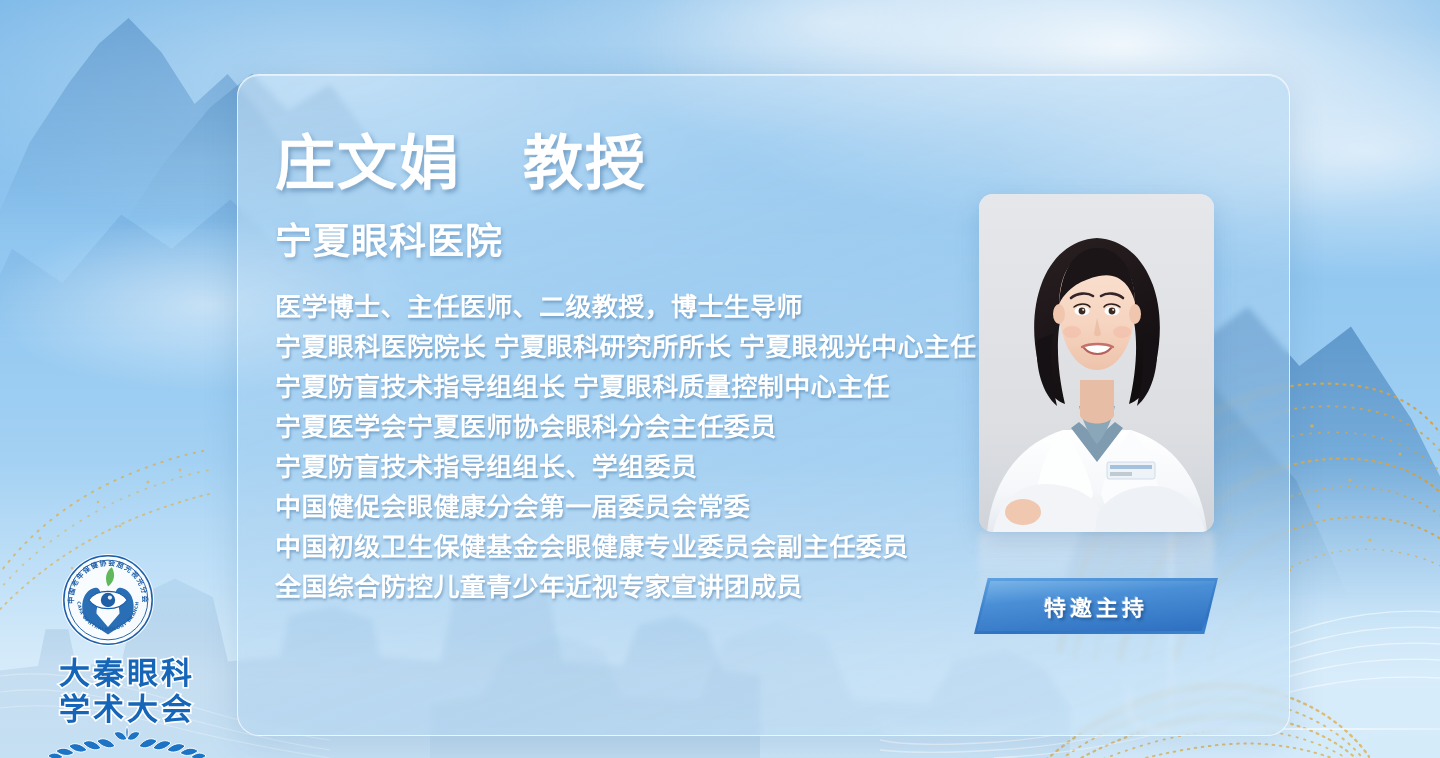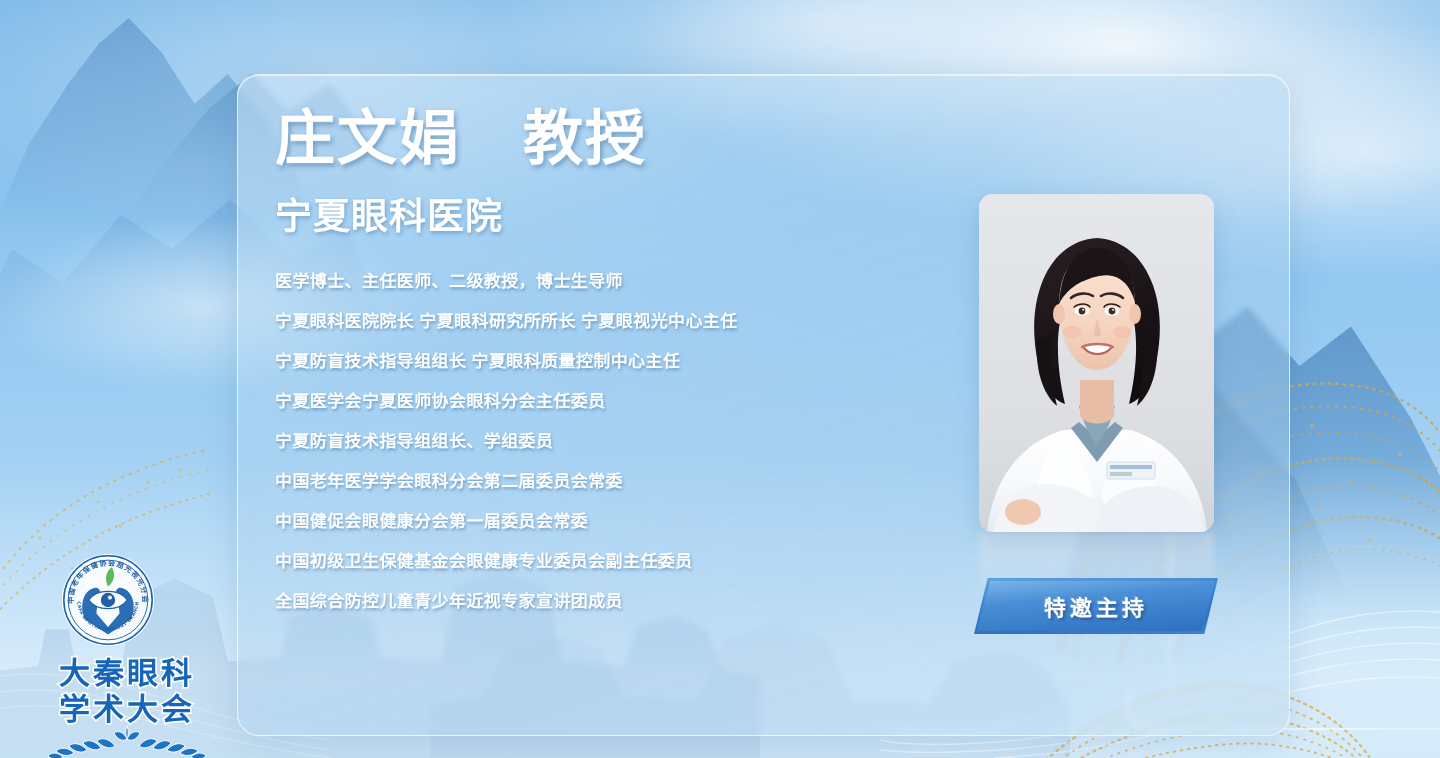--- a/index.html
+++ b/index.html
@@ -105,29 +105,30 @@
     overflow:visible;
   }
 
   
   .text-col{ position:absolute; left:37px; top:32px; width:700px; }
 
   .speaker-name{
     font-size:60px; font-weight:bold; color:#ffffff; letter-spacing:2px;
     line-height:1.05; white-space:pre;
     text-shadow:2px 3px 5px rgba(40,90,140,.45), 0 1px 1px rgba(255,255,255,.4);
+    margin-top:25px;
   }
   .affiliation{
     margin-top:16px; font-size:37px; font-weight:bold; color:#ffffff; letter-spacing:1px;
     text-shadow:1px 2px 4px rgba(40,90,140,.42);
     font-family:Liberation Serif, serif;
   }
   .cred-list{ margin-top:22px; list-style:none; }
   .cred-list li{
-    font-size:17px; font-weight:bold; color:#ffffff; letter-spacing:.4px;
+    font-size:26px; font-weight:bold; color:#ffffff; letter-spacing:.4px;
     line-height:40px; white-space:nowrap;
     text-shadow:1px 1.5px 3px rgba(40,90,140,.45);
   }
 
   
   .portrait-wrap{ position:absolute; left:741px; top:119px; width:235px; height:338px; }
   .portrait{
     width:100%; height:100%; border-radius:14px; overflow:hidden;
     background:linear-gradient(180deg,#e3e4e6 0%,#dcdee1 60%,#d3d6da 100%);
     box-shadow:0 8px 24px rgba(50,100,150,.20);
@@ -269,21 +270,20 @@
 
     <div class="text-col">
       <div class="speaker-name">庄文娟　教授</div>
       <div class="affiliation">宁夏眼科医院</div>
       <ul class="cred-list">
         <li>医学博士、主任医师、二级教授，博士生导师</li>
         <li>宁夏眼科医院院长 宁夏眼科研究所所长 宁夏眼视光中心主任</li>
         <li>宁夏防盲技术指导组组长  宁夏眼科质量控制中心主任</li>
         <li>宁夏医学会宁夏医师协会眼科分会主任委员</li>
         <li>宁夏防盲技术指导组组长、学组委员</li>
-        <li>中国老年医学学会眼科分会第二届委员会常委</li>
         <li>中国健促会眼健康分会第一届委员会常委</li>
         <li>中国初级卫生保健基金会眼健康专业委员会副主任委员</li>
         <li>全国综合防控儿童青少年近视专家宣讲团成员</li>
       </ul>
     </div>
 
     <div class="portrait-reflect"></div>
     <div class="portrait-wrap">
       <div class="portrait">
         <svg viewBox="0 0 235 338" preserveAspectRatio="xMidYMid slice">

